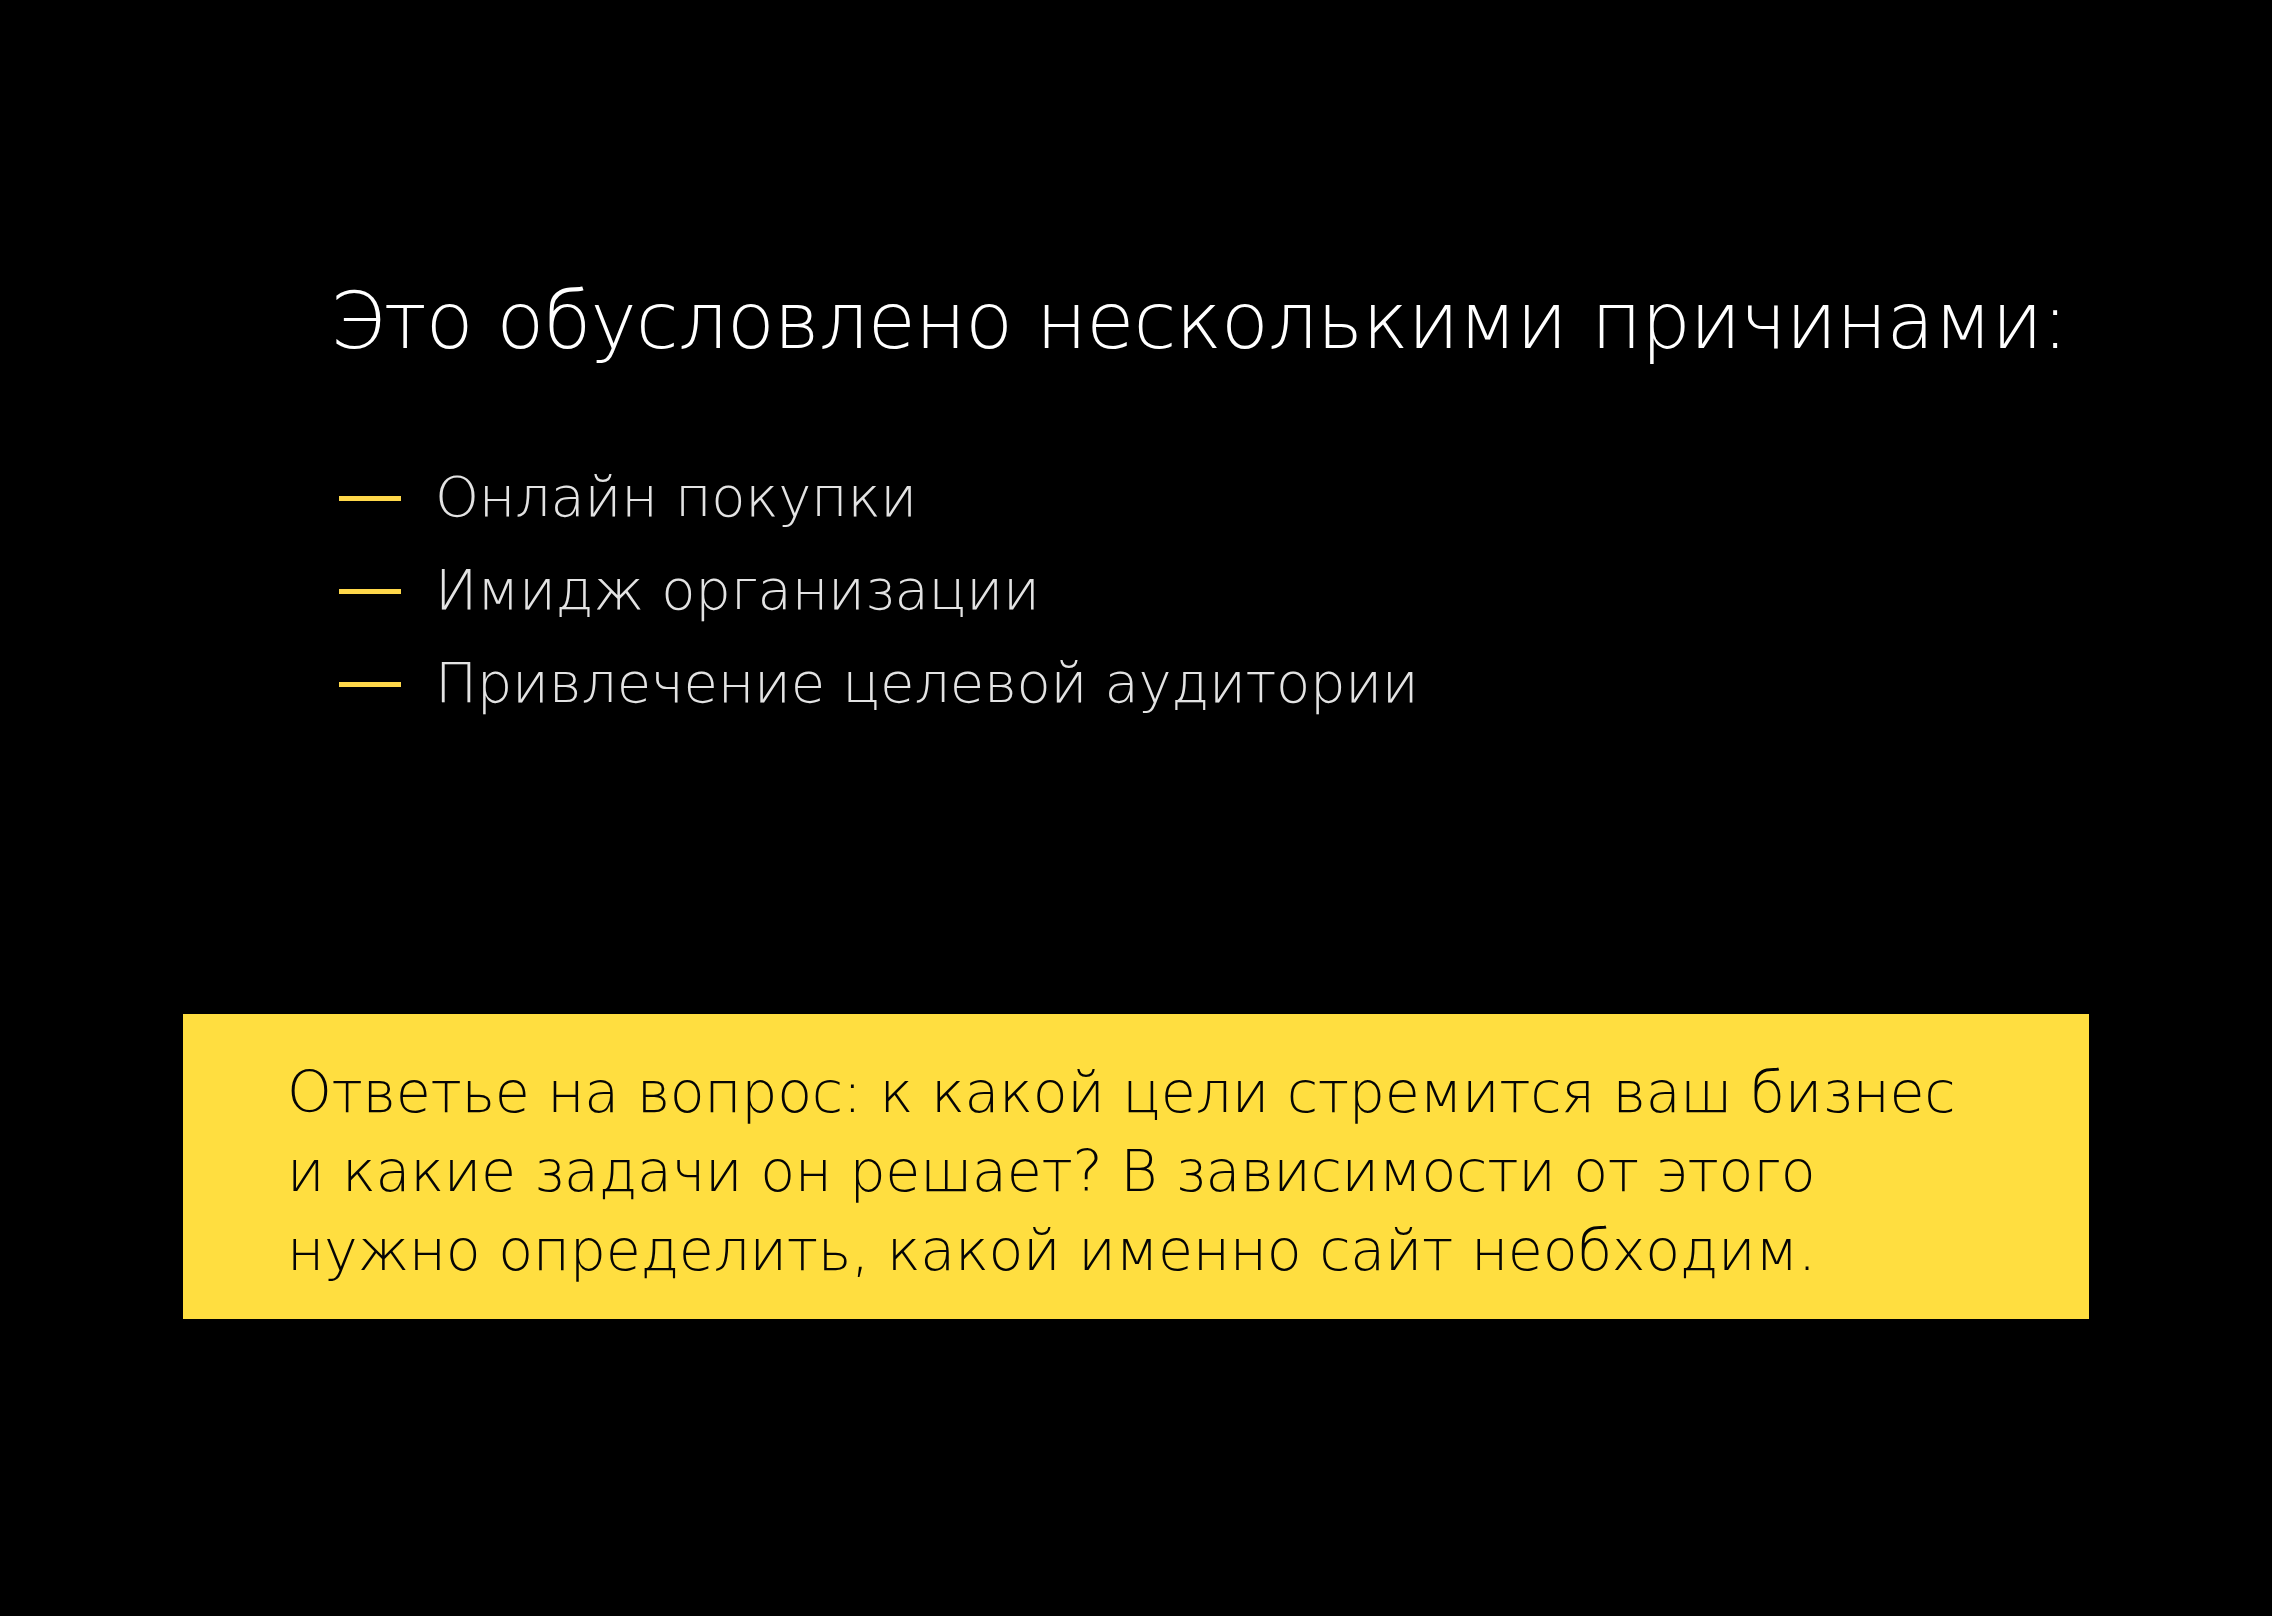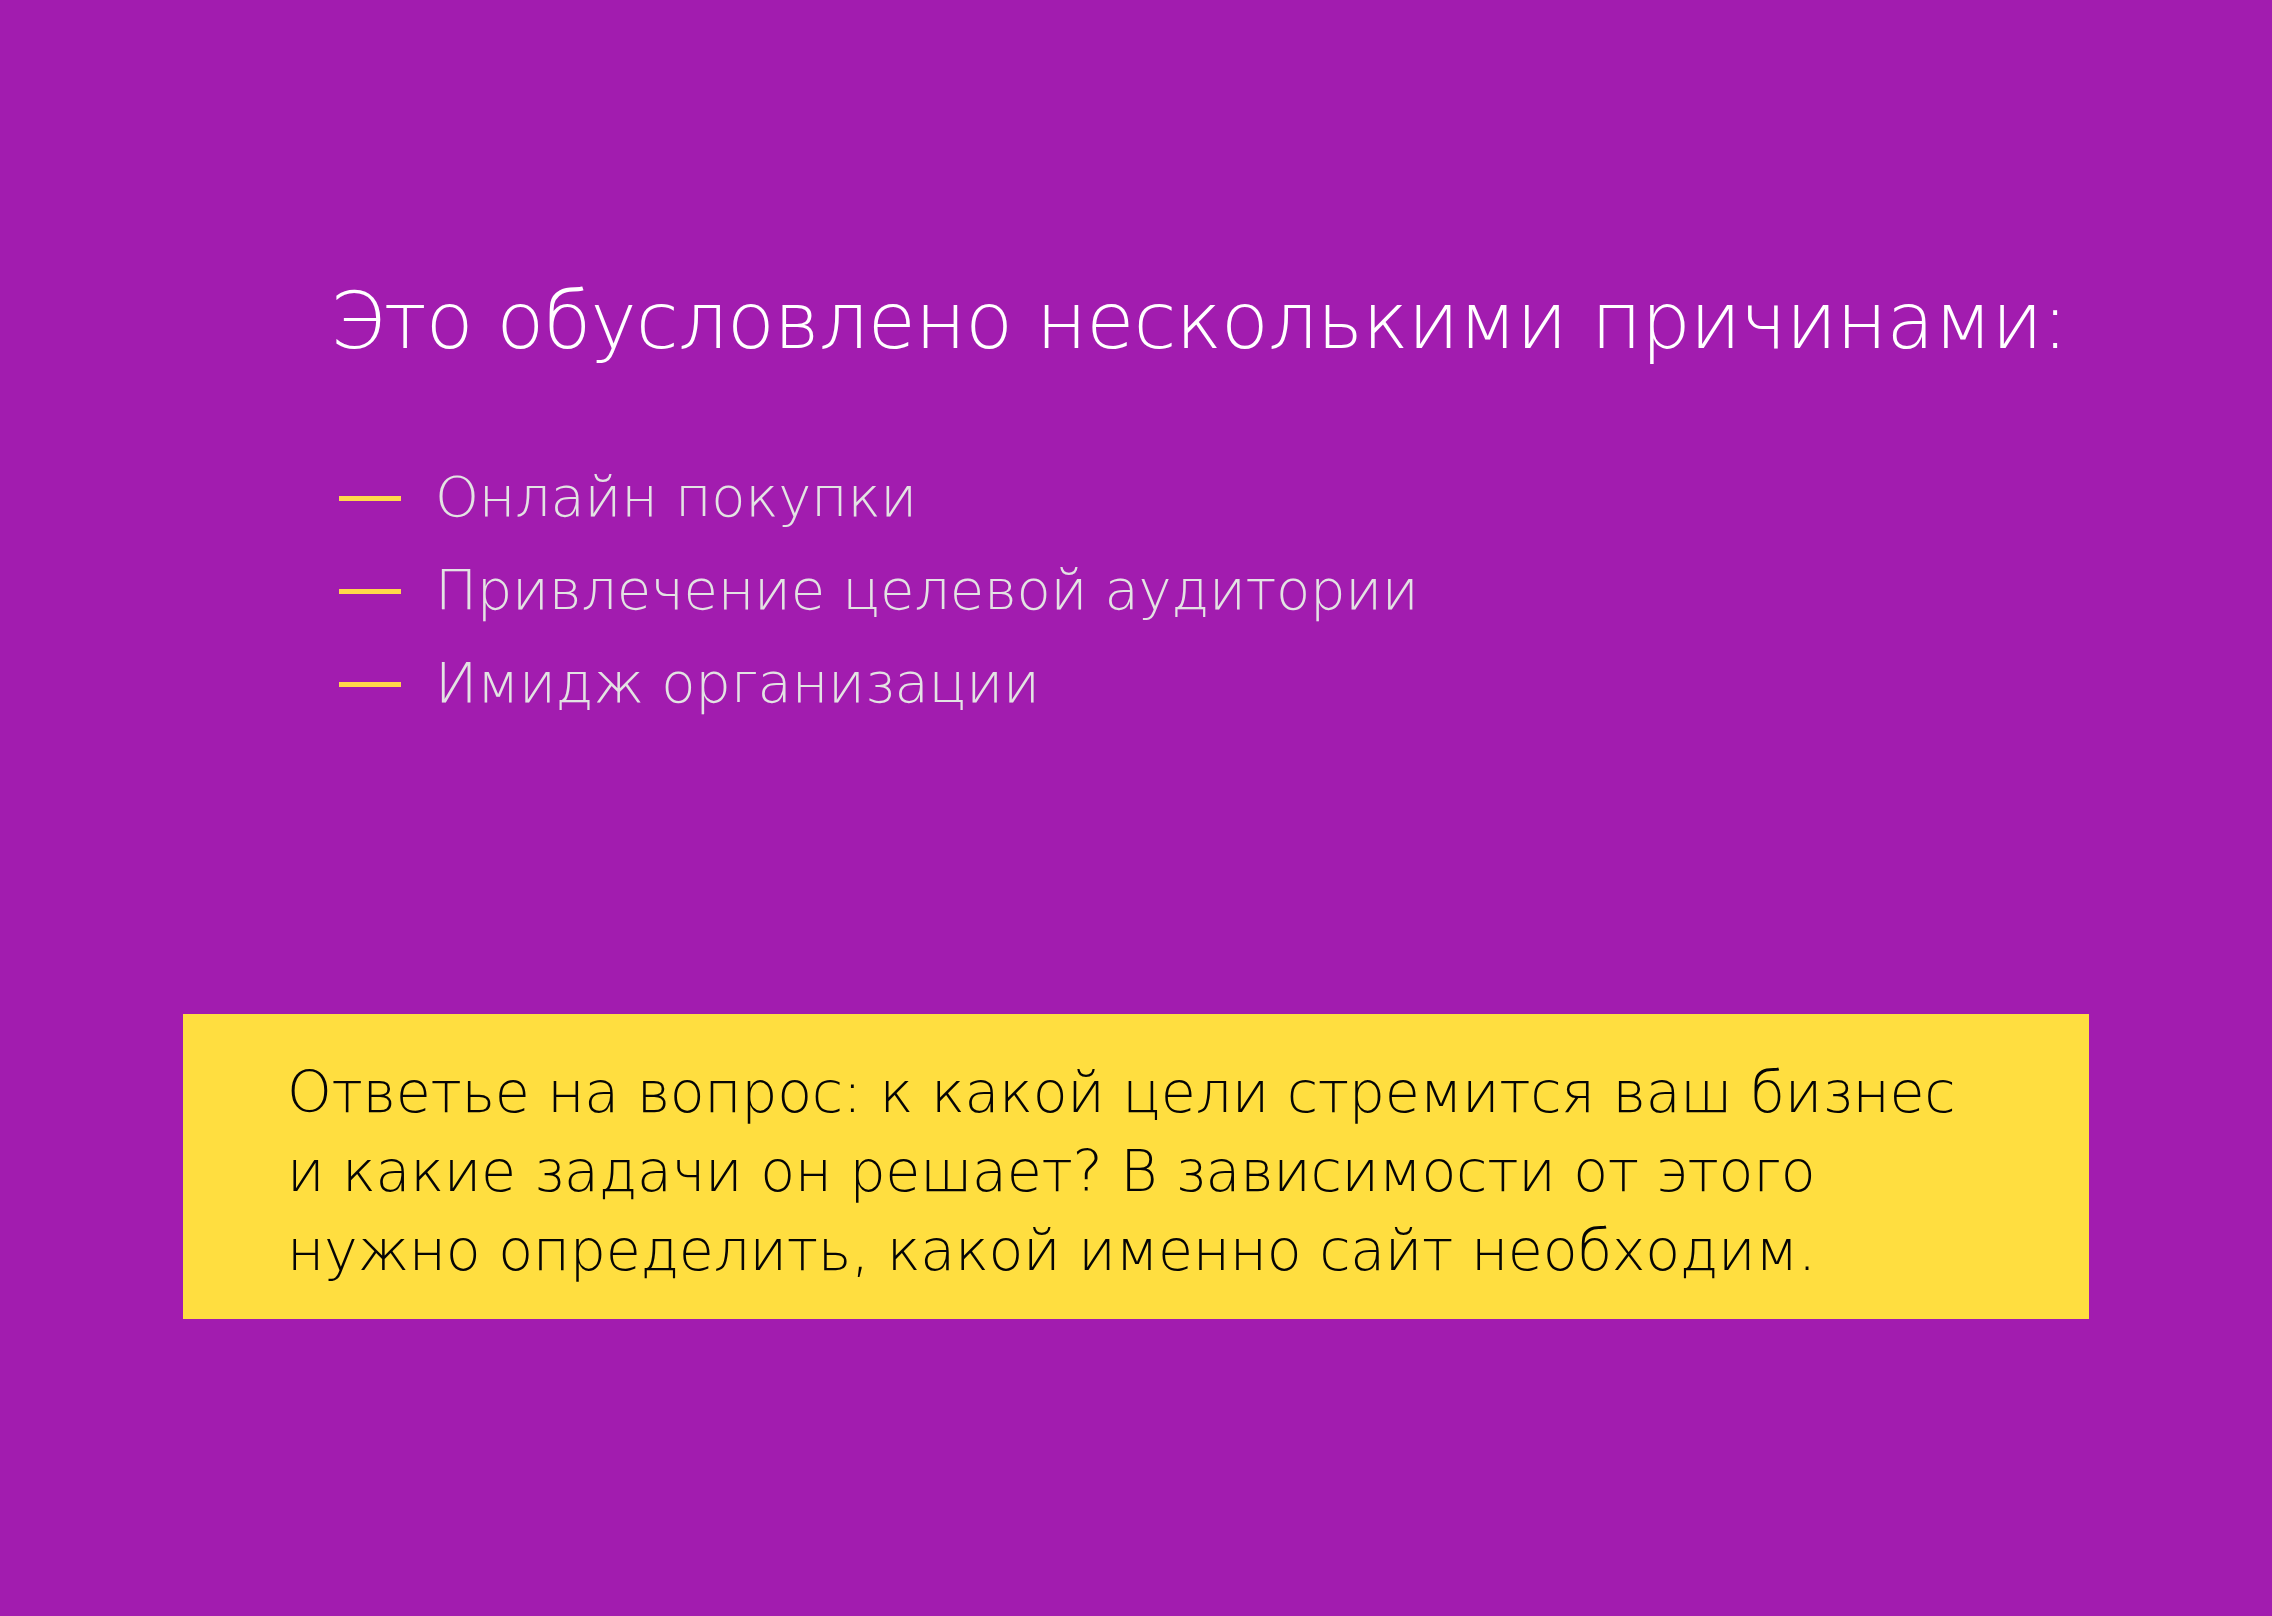--- a/index.html
+++ b/index.html
@@ -91,39 +91,39 @@
     font-weight: 300;
     font-size: 57px;
     line-height: 79px;
     letter-spacing: -0.3px;
     color: #050505;
   }
 </style>
 </head>
 <body>
 
-<div id="slide" style="background: #a21caf;">
+<div id="slide" style="background: #000000;">
 
   <h1 id="slide-title" style="color: rgb(255, 255, 255);">Это обусловлено несколькими причинами:</h1>
 
   <ul id="reason-list">
 
     <li class="reason-item">
       <span class="reason-dash" style="background: rgb(255, 216, 74);"></span>
       <span class="reason-label" style="color: rgb(227, 227, 227);">Онлайн покупки</span>
     </li>
 
     <li class="reason-item">
       <span class="reason-dash" style="background: rgb(255, 216, 74);"></span>
-      <span class="reason-label" style="color: rgb(227, 227, 227);">Привлечение целевой аудитории</span>
+      <span class="reason-label" style="color: rgb(227, 227, 227);">Имидж организации</span>
     </li>
 
     <li class="reason-item">
       <span class="reason-dash" style="background: rgb(255, 216, 74);"></span>
-      <span class="reason-label" style="color: rgb(227, 227, 227);">Имидж организации</span>
+      <span class="reason-label" style="color: rgb(227, 227, 227);">Привлечение целевой аудитории</span>
     </li>
 
   </ul>
 
   <div id="callout-box" style="background: rgb(255, 222, 64);">
     <p id="callout-text" style="color: rgb(5, 5, 5);">Ответье на вопрос: к какой цели стремится ваш бизнес и какие задачи он решает? В зависимости от этого нужно определить, какой именно сайт необходим.</p>
   </div>
 
 </div>
 

